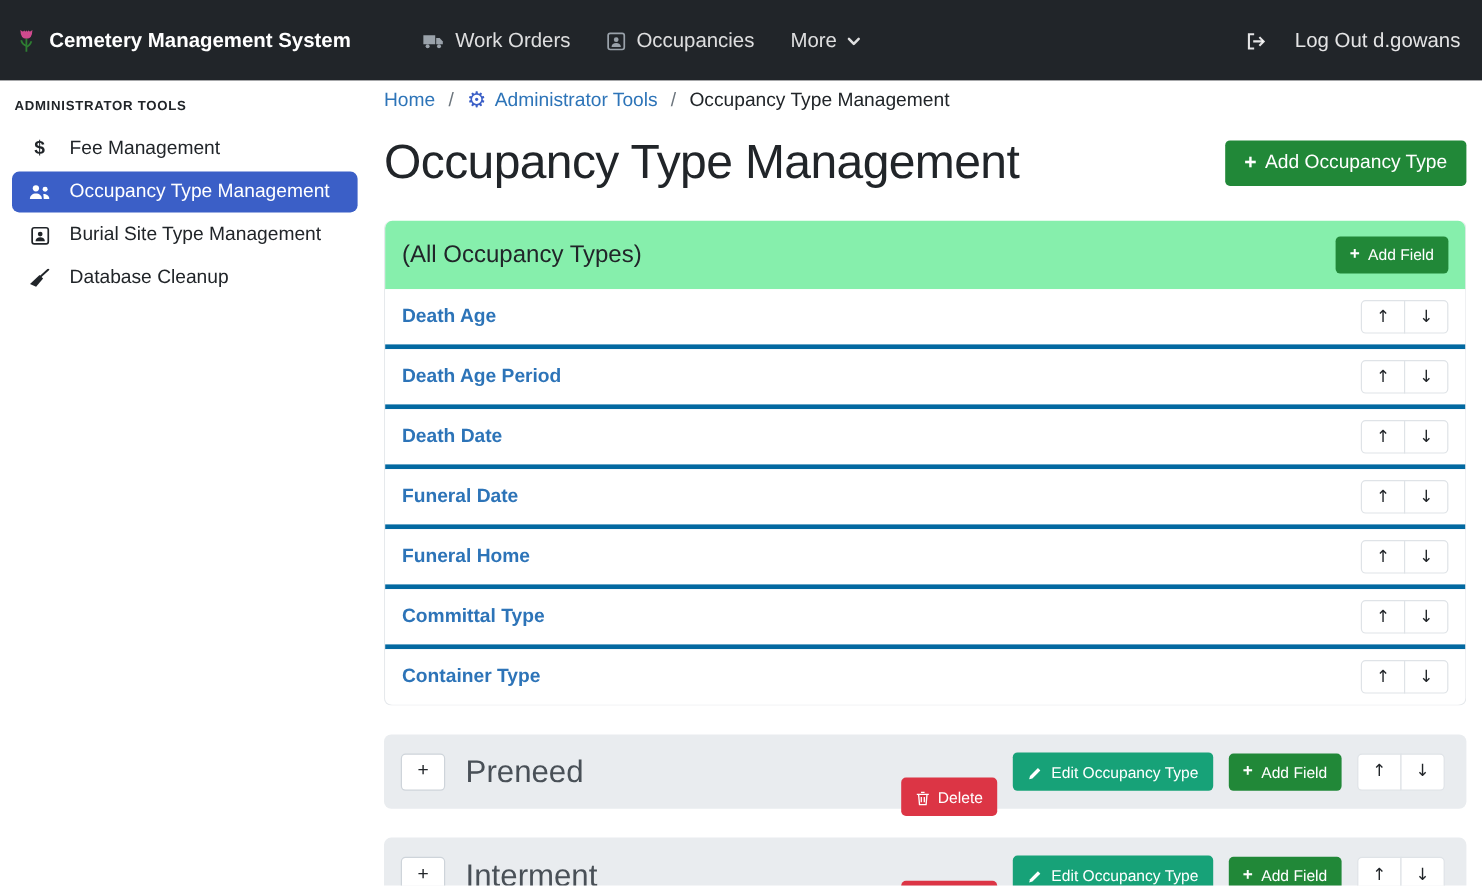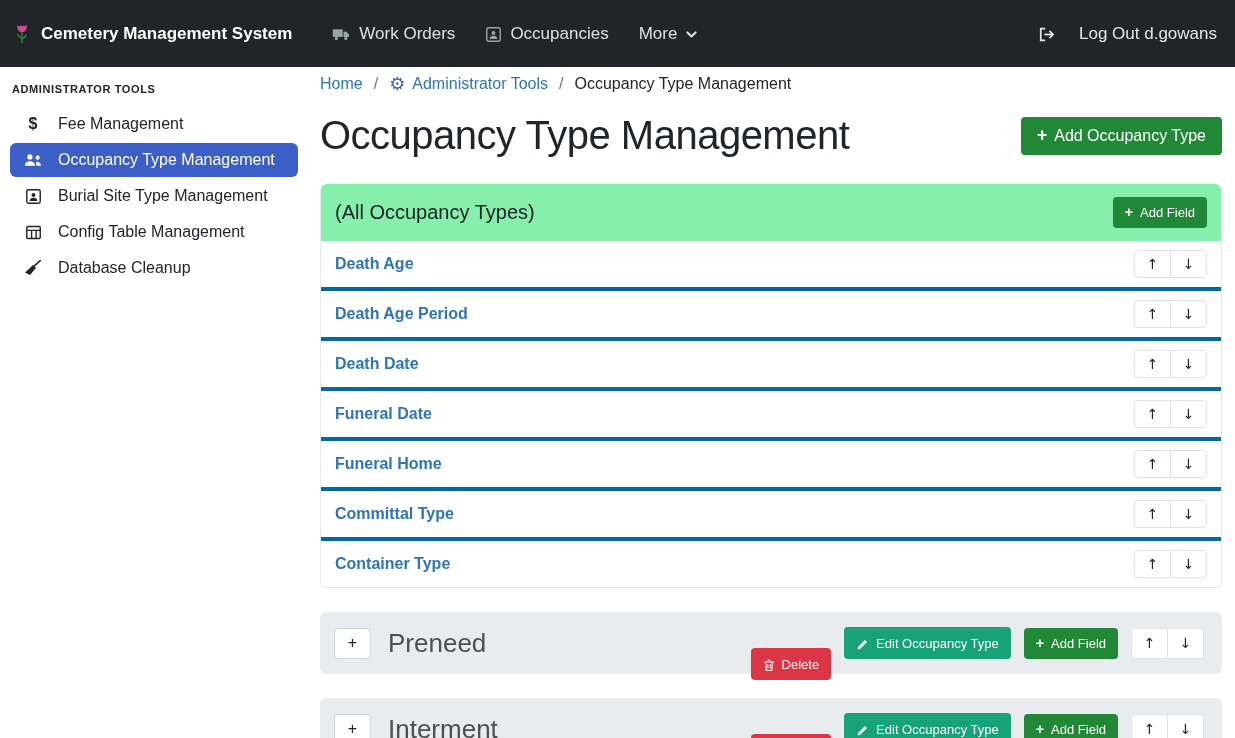--- a/index.html
+++ b/index.html
@@ -11,21 +11,21 @@
   }
   .ic { display:inline-block; vertical-align:middle; }
 
   
   .navbar {
     height:67px; background:#212529; color:#e9ecef;
     display:flex; align-items:center; padding:0 18px 0 12px;
   }
   .brand { display:flex; align-items:center; gap:9px; cursor:pointer; }
   .brand-text { font-size:17px; font-weight:700; color:#fff; white-space:nowrap; }
-  .nav-links { display:flex; align-items:flex-start; gap:30px; margin-left:40px; }
+  .nav-links { display:flex; align-items:flex-start; gap:30px; margin-left:60px; }
   .nav-link {
     display:flex; align-items:center; gap:8px; font-size:17px;
     color:rgba(255,255,255,.85); text-decoration:none; cursor:pointer; white-space:nowrap;
   }
   .nav-ic { color:#9aa2aa; }
   .logout {
     margin-left:auto; display:flex; align-items:center; gap:22px;
     font-size:17px; color:rgba(255,255,255,.88); text-decoration:none; cursor:pointer; white-space:nowrap;
   }
 
@@ -200,29 +200,20 @@
         <span class="icon-cell">
           <svg class="ic" width="17" height="17" viewBox="0 0 24 24">
             <rect x="2.5" y="2.5" width="19" height="19" rx="2.5" fill="none" stroke="currentColor" stroke-width="2"></rect>
             <circle cx="12" cy="10" r="2.8" fill="currentColor"></circle>
             <path d="M6.5 18.5c0-3.1 2.5-4.7 5.5-4.7s5.5 1.6 5.5 4.7z" fill="currentColor"></path>
           </svg>
         </span>
         <span>Burial Site Type Management</span>
       </div>
 
-      <div class="side-item">
-        <span class="icon-cell">
-          <svg class="ic" width="17" height="17" viewBox="0 0 24 24">
-            <rect x="2.5" y="3.5" width="19" height="17" rx="1.5" fill="none" stroke="currentColor" stroke-width="2"></rect>
-            <path d="M2.5 9h19 M9.3 9v11.5 M15.7 9v11.5" fill="none" stroke="currentColor" stroke-width="2"></path>
-          </svg>
-        </span>
-        <span>Config Table Management</span>
-      </div>
 
       <div class="side-item">
         <span class="icon-cell">
           <svg class="ic" width="18" height="16" viewBox="0 0 24 22">
             <path d="M13.5 8.5L22 0.8" stroke="currentColor" stroke-width="2.2" fill="none" stroke-linecap="round"></path>
             <path d="M12 7l4 4-8 9.5-7-3.2z" fill="currentColor"></path>
           </svg>
         </span>
         <span>Database Cleanup</span>
       </div>

